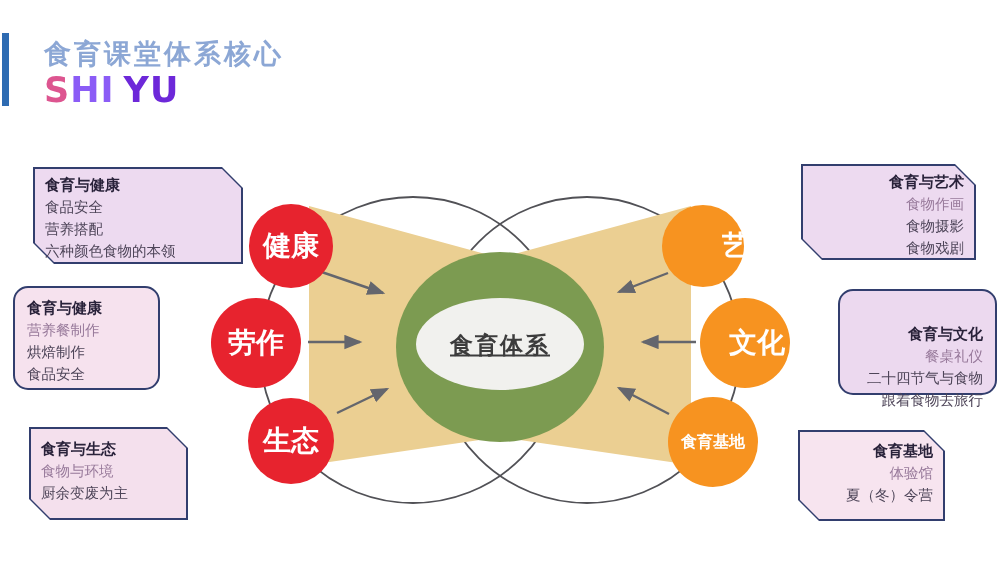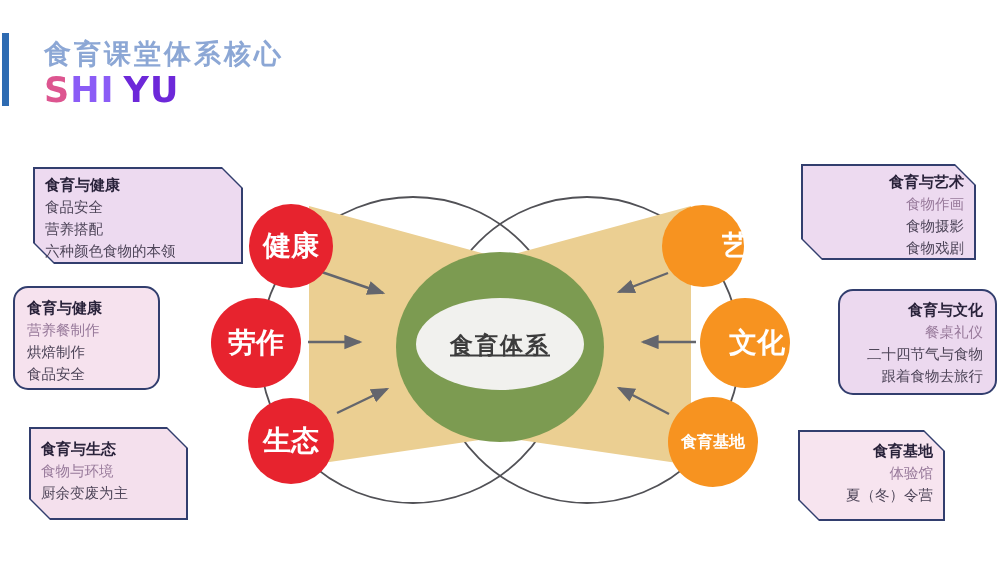--- a/index.html
+++ b/index.html
@@ -118,21 +118,21 @@
     <div class="bevel-fill"></div>
     <div class="note-content">
       <div class="note-title">食育与艺术</div>
       <div class="note-item lite">食物作画</div>
       <div class="note-item">食物摄影</div>
       <div class="note-item">食物戏剧</div>
     </div>
   </div>
 
   <div class="round-box align-right" style="left:838px;top:289px;width:159px;height:106px;background:#ecd9ef;">
-    <div class="note-content" style="padding-top:8px;">
+    <div class="note-content" style="padding-top:8px;margin-top:24px;">
       <div class="note-title">食育与文化</div>
       <div class="note-item lite">餐桌礼仪</div>
       <div class="note-item">二十四节气与食物</div>
       <div class="note-item">跟着食物去旅行</div>
     </div>
   </div>
 
   <div class="note-box align-right" style="left:798px;top:430px;width:147px;height:91px;">
     <div class="bevel-bg"></div>
     <div class="bevel-fill" style="background:#f7e4ef;"></div>

